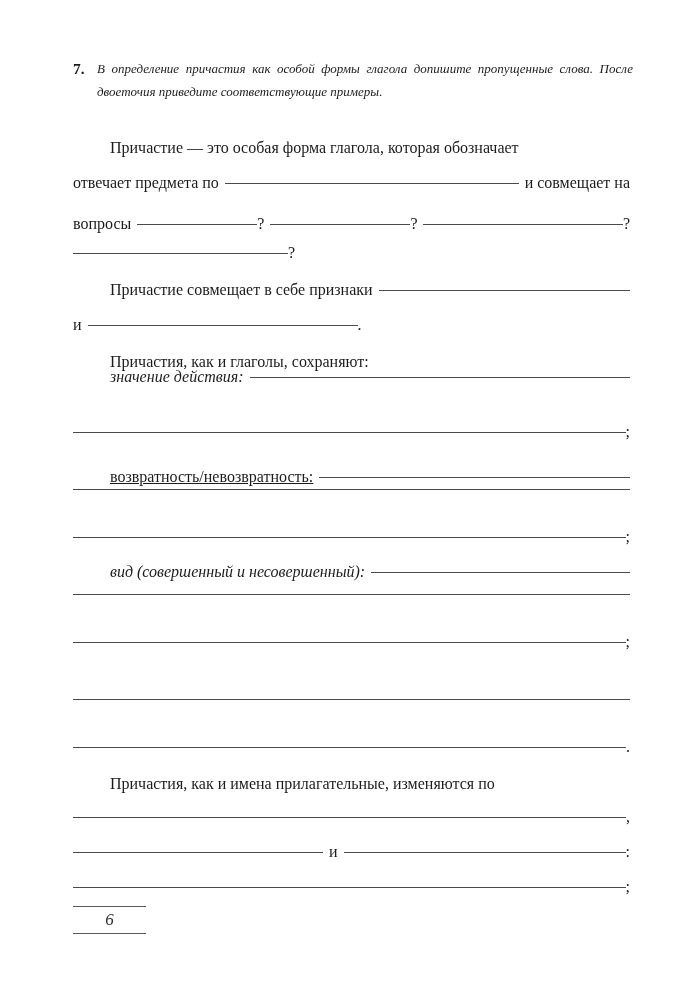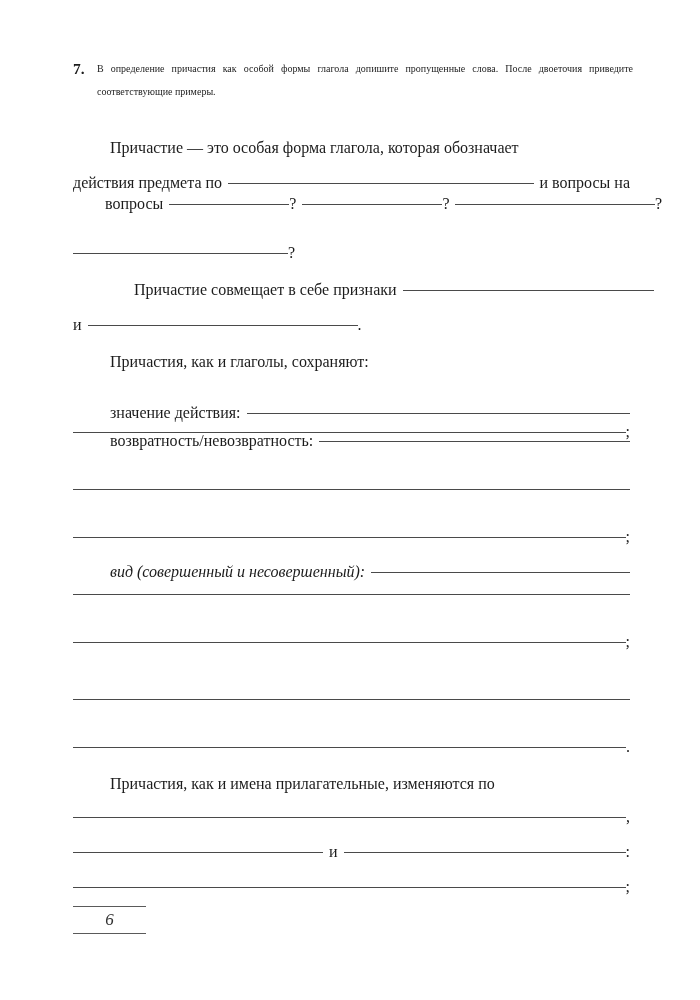--- a/index.html
+++ b/index.html
@@ -35,21 +35,22 @@
   }
   .task-num {
     font-weight: bold;
     font-style: normal;
     font-size: 15.5px;
     line-height: 22.5px;
     width: 24px;
     flex: 0 0 24px;
   }
   .task-text {
-    font-size: 10px;
+    font-style: italic;
+    font-size: 13px;
     line-height: 22.5px;
     text-align: justify;
     flex: 1 1 auto;
   }
 
   
   .row {
     position: absolute;
     left: 73px;
     width: 557px;
@@ -120,65 +121,65 @@
   <div class="task">
     <div class="task-num">7.</div>
     <div class="task-text">В определение причастия как особой формы глагола допишите пропущенные слова. После двоеточия приведите соответствующие примеры.</div>
   </div>
 
   <div class="row indent" style="top:139px;text-align:right;">
     <span class="txt">Причастие — это особая форма глагола, которая обозначает</span>
   </div>
 
   <div class="row" style="top:174px;">
-    <span class="txt">действия предмета по</span>
+    <span class="txt">отвечает предмета по</span>
     <span class="rule grow sp-before sp-after" style="min-width:240px;"></span>
-    <span class="txt">и вопросы на</span>
-  </div>
-
-  <div class="row" style="top:195px;margin-left:32px;">
+    <span class="txt">и совмещает на</span>
+  </div>
+
+  <div class="row" style="top:215px;">
     <span class="txt sp-after">вопросы</span>
     <span class="rule" style="width:120px;"></span>
     <span class="punct">?</span>
     <span class="rule sp-before" style="width:140px;"></span>
     <span class="punct">?</span>
     <span class="rule sp-before grow" style="min-width:120px;"></span>
     <span class="punct">?</span>
   </div>
 
   <div class="row" style="top:244px;">
     <span class="rule" style="width:215px;"></span>
     <span class="punct">?</span>
   </div>
 
-  <div class="row indent" style="top:281px;margin-left:24px;">
+  <div class="row indent" style="top:281px;">
     <span class="txt sp-after">Причастие совмещает в себе признаки</span>
     <span class="rule grow" style="min-width:140px;"></span>
   </div>
 
   <div class="row" style="top:316px;">
     <span class="txt sp-after">и</span>
     <span class="rule" style="width:270px;"></span>
     <span class="punct">.</span>
   </div>
 
   <div class="row indent" style="top:353px;text-align:center;">
     <span class="txt">Причастия, как и глаголы, сохраняют:</span>
   </div>
 
-  <div class="row indent" style="top:404px;">
+  <div class="row indent" style="top:368px;font-style:italic;">
     <span class="txt sp-after">значение действия:</span>
     <span class="rule grow" style="min-width:140px;"></span>
   </div>
   <div class="contrule" style="top:423px;">
     <span class="rule grow"></span>
     <span class="punct">;</span>
   </div>
 
-  <div class="row indent" style="top:432px;">
+  <div class="row indent" style="top:468px;text-decoration:underline;">
     <span class="txt sp-after">возвратность/невозвратность:</span>
     <span class="rule grow" style="min-width:140px;"></span>
   </div>
   <div class="contrule" style="top:493px;">
     <span class="rule grow"></span>
   </div>
   <div class="contrule" style="top:528px;">
     <span class="rule grow"></span>
     <span class="punct">;</span>
   </div>

